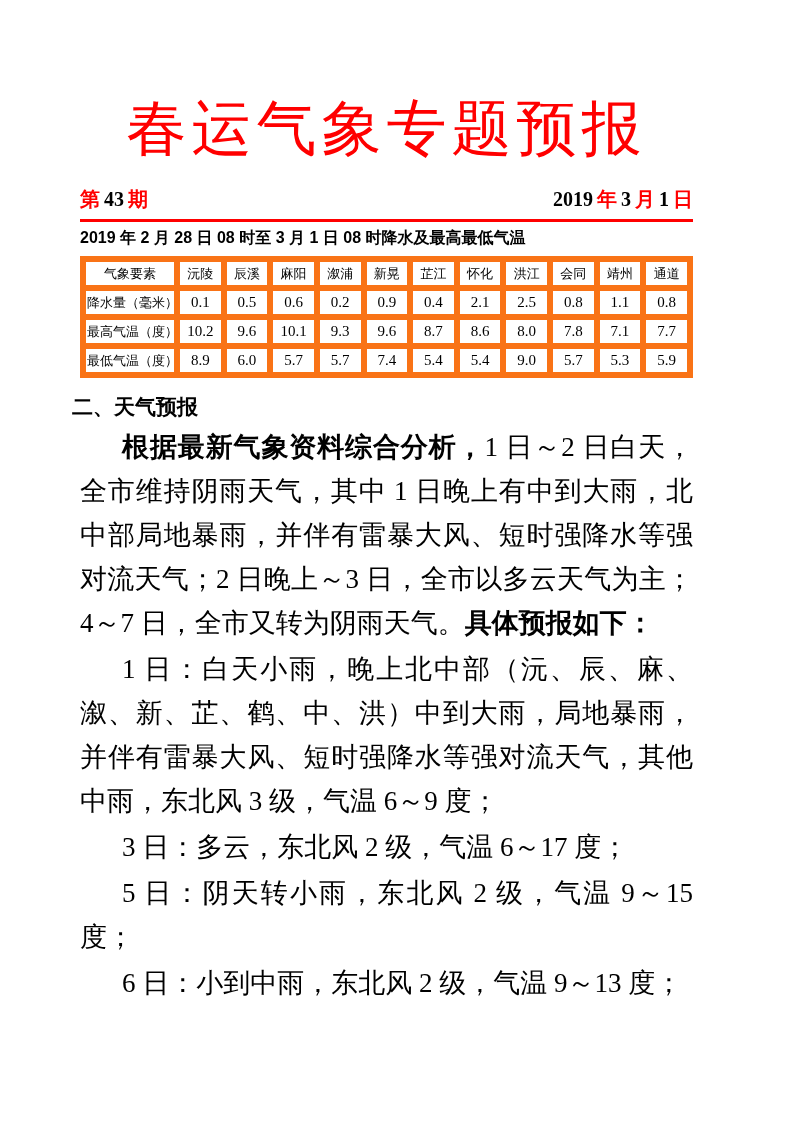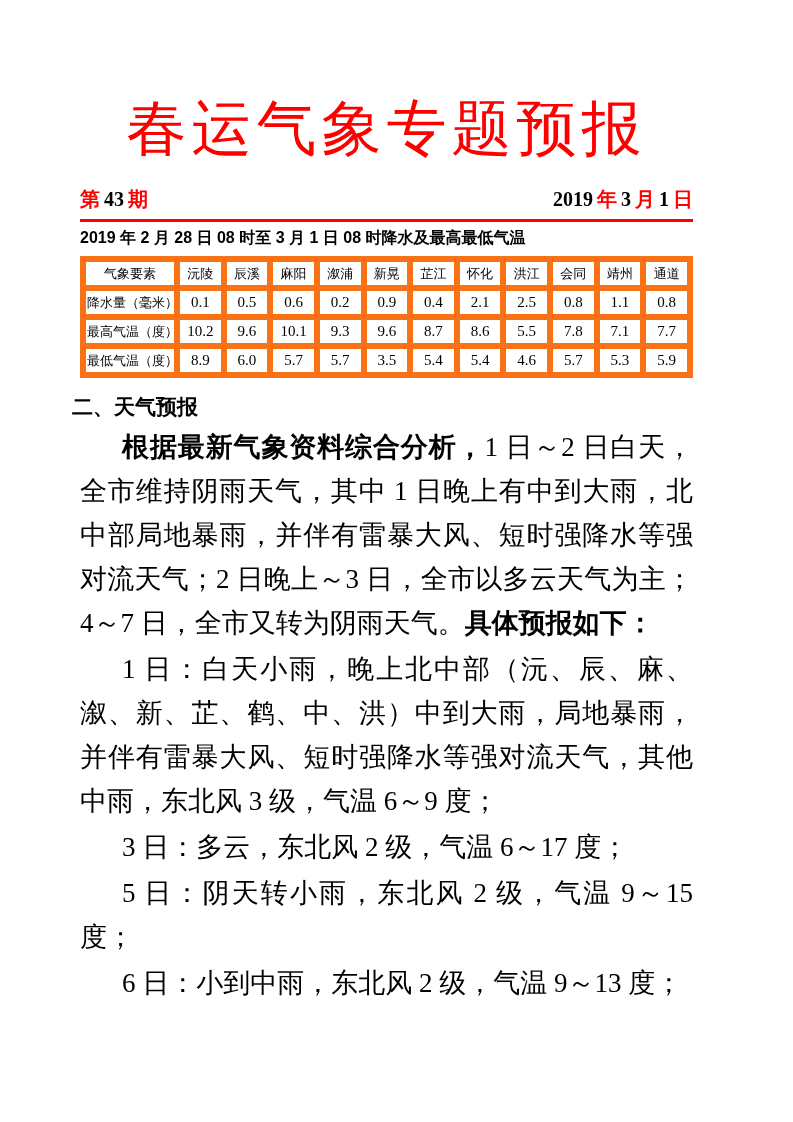--- a/index.html
+++ b/index.html
@@ -152,35 +152,35 @@
         </tr>
         <tr>
           <td>最高气温（度）</td>
           <td class="val">10.2</td>
           <td class="val">9.6</td>
           <td class="val">10.1</td>
           <td class="val">9.3</td>
           <td class="val">9.6</td>
           <td class="val">8.7</td>
           <td class="val">8.6</td>
-          <td class="val">5.5</td>
+          <td class="val">8.0</td>
           <td class="val">7.8</td>
           <td class="val">7.1</td>
           <td class="val">7.7</td>
         </tr>
         <tr>
           <td>最低气温（度）</td>
           <td class="val">8.9</td>
           <td class="val">6.0</td>
           <td class="val">5.7</td>
           <td class="val">5.7</td>
-          <td class="val">3.5</td>
+          <td class="val">7.4</td>
           <td class="val">5.4</td>
           <td class="val">5.4</td>
-          <td class="val">4.6</td>
+          <td class="val">9.0</td>
           <td class="val">5.7</td>
           <td class="val">5.3</td>
           <td class="val">5.9</td>
         </tr>
       </tbody>
   </table>
 
   <div class="section-heading">二、天气预报</div>
 
   <p class="body-par"><span class="bh">根据最新气象资料综合分析，</span><span>1 日～2 日白天，全市维持阴雨天气，其中 1 日晚上有中到大雨，北中部局地暴雨，并伴有雷暴大风、短时强降水等强对流天气；2 日晚上～3 日，全市以多云天气为主；4～7 日，全市又转为阴雨天气。</span><span class="bh">具体预报如下：</span></p>

